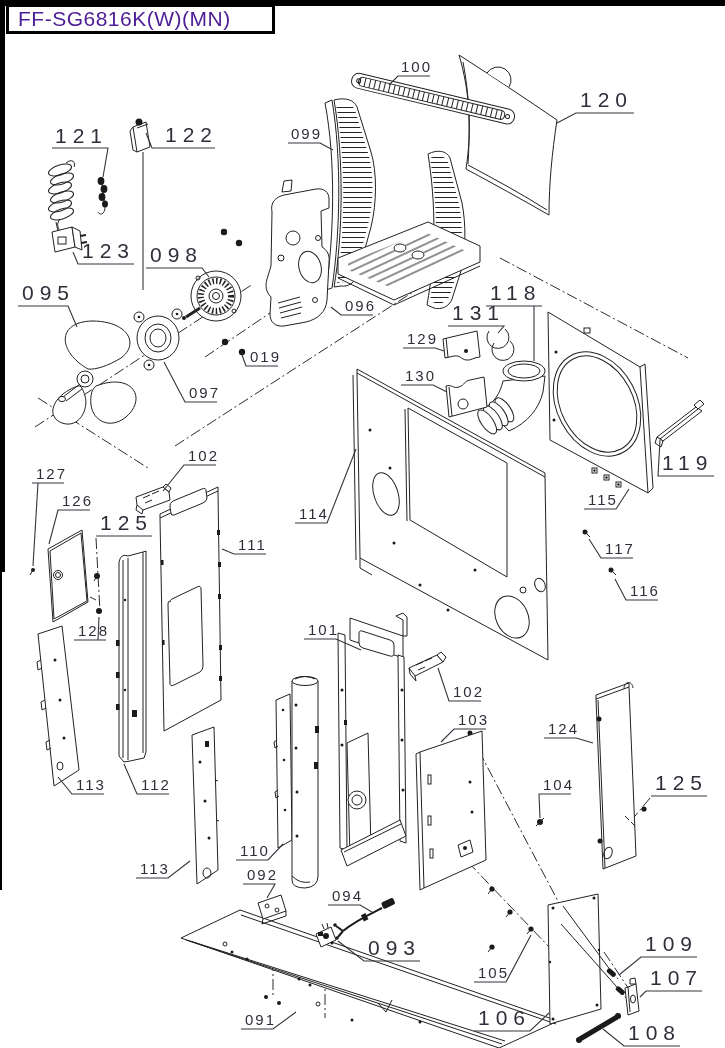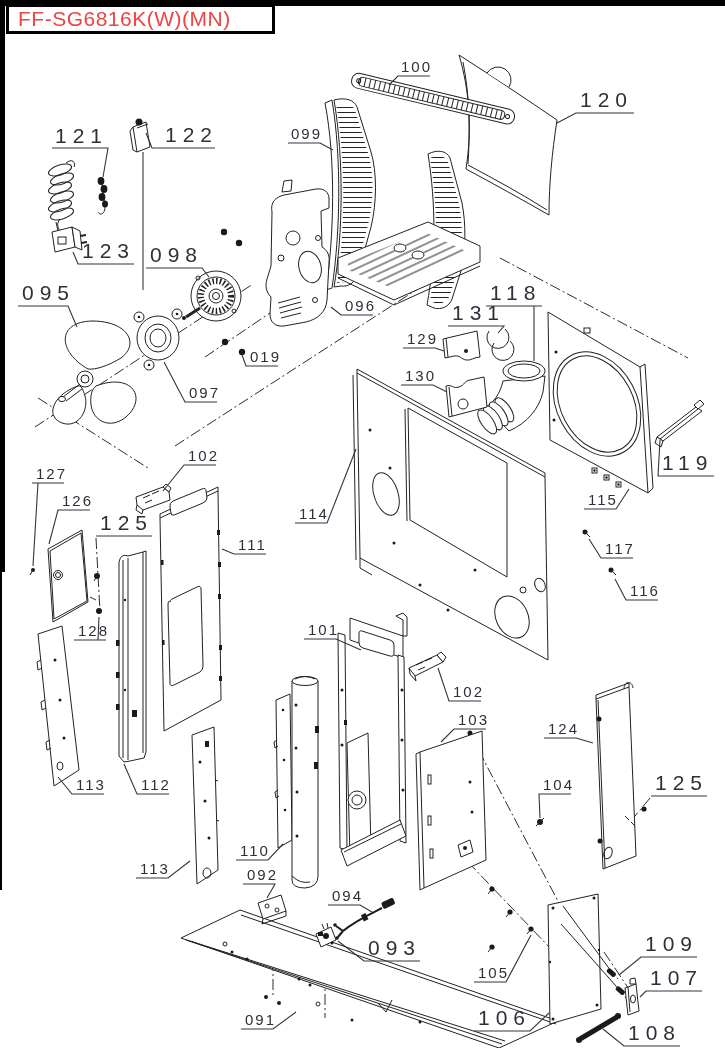--- a/index.html
+++ b/index.html
@@ -3,21 +3,21 @@
 <meta charset="utf-8">
 <style>
   html,body{margin:0;padding:0;background:#fff;}
   .page{position:relative;width:725px;height:1048px;background:#fff;overflow:hidden;
         font-family:"Liberation Sans",sans-serif;}
   .border-top{position:absolute;left:0;top:0;width:725px;height:6px;background:#000;}
   .border-left{position:absolute;left:0;top:0;width:5px;height:572px;background:#000;}
   .border-left-thin{position:absolute;left:0;top:572px;width:2px;height:318px;background:#000;}
   .title-box{position:absolute;left:6px;top:4px;width:254px;height:24px;border:3px solid #000;
              background:#fff;display:flex;align-items:center;padding-left:9px;
-             font-size:21px;letter-spacing:0.5px;color:#ef4444;white-space:nowrap;}
+             font-size:21px;letter-spacing:0.5px;color:#4c1d95;white-space:nowrap;}
   svg{position:absolute;left:0;top:0;}
   .ln{stroke:#222;fill:none;stroke-width:1;}
   .wh{fill:#ffffff;stroke:#222;stroke-width:1;}
   .pat{stroke:#222;stroke-width:1;}
   .blk{fill:#1a1a1a;stroke:none;}
   .dd{stroke:#2a2a33;fill:none;stroke-width:1;stroke-dasharray:11 3 2 3;}
   .ldr{stroke:#34343e;fill:none;stroke-width:1.1;}
   text.sm{font-size:15px;letter-spacing:2px;fill:#2f2f3a;}
   text.lg{font-size:21px;letter-spacing:6px;fill:#2f2f3a;}
 </style>

